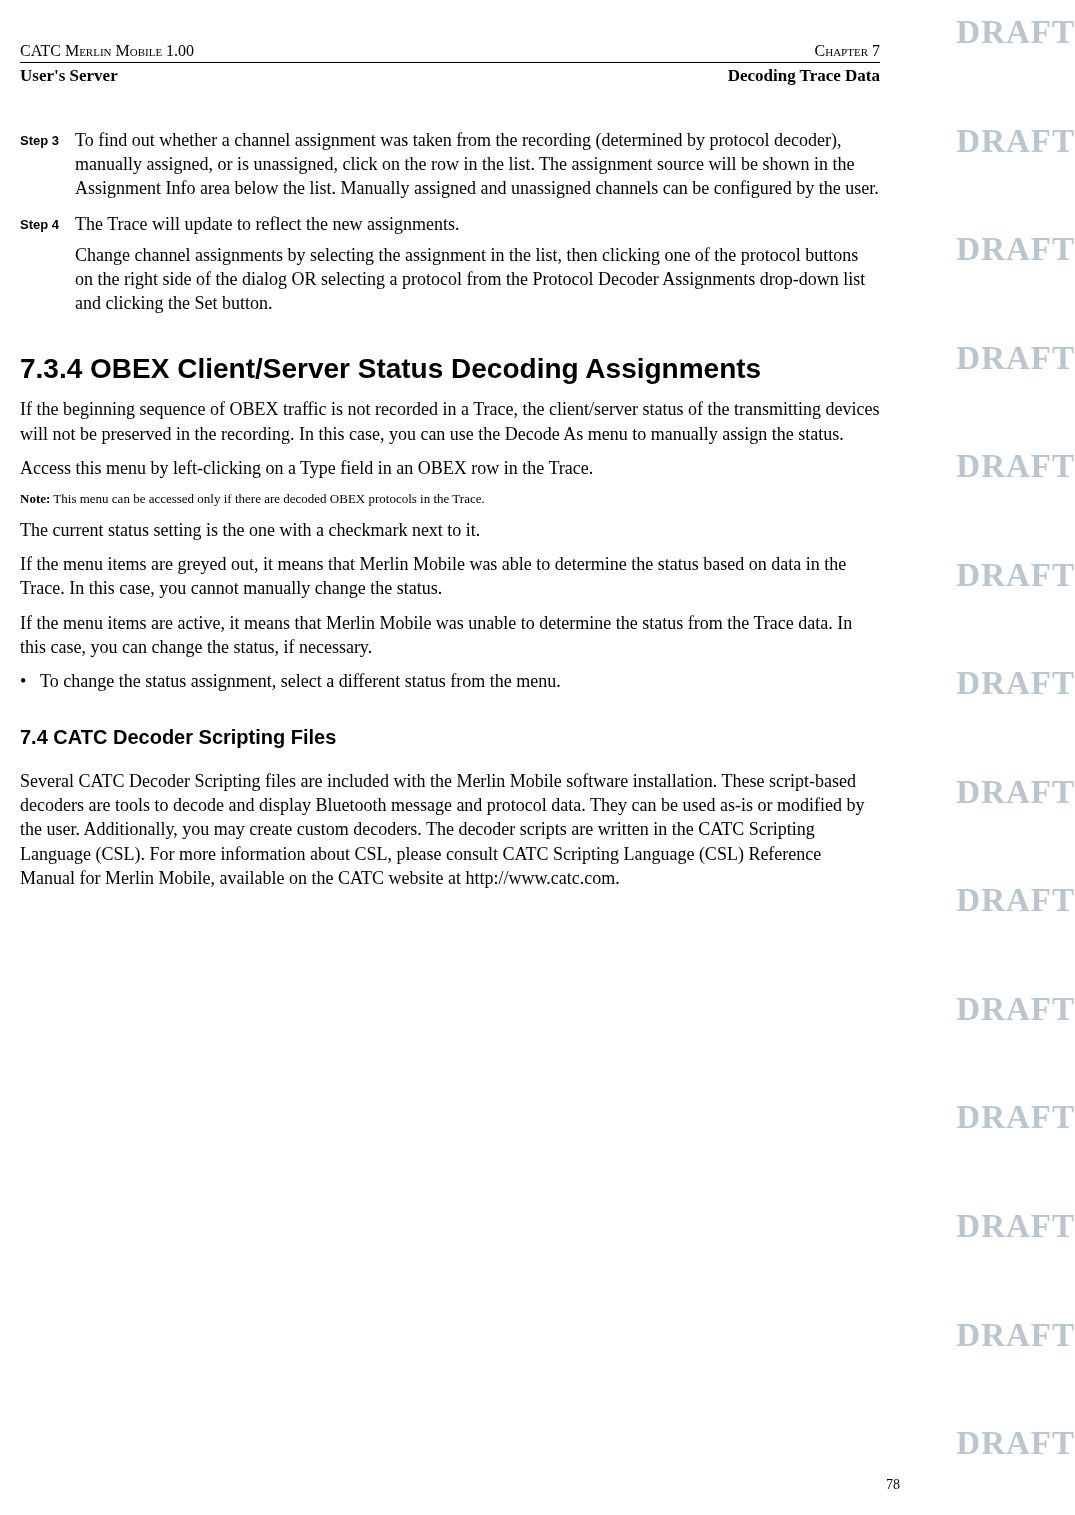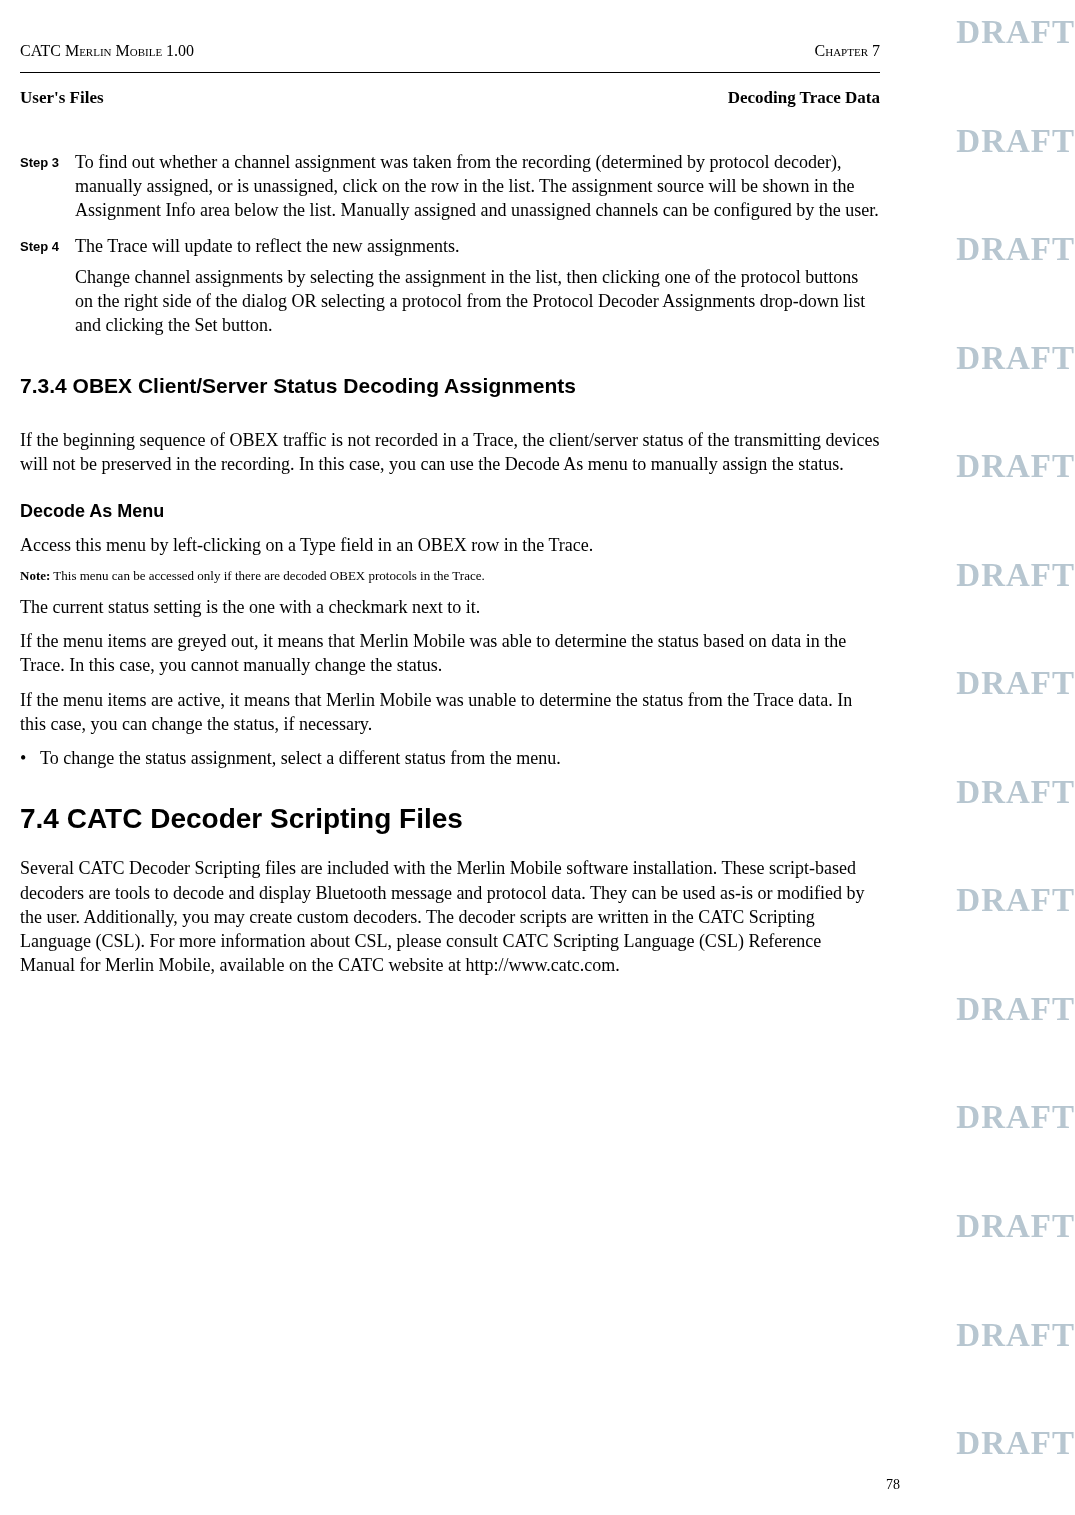--- a/index.html
+++ b/index.html
@@ -19,22 +19,22 @@
     }
     .page {
       padding: 40px 20px 40px 20px;
       width: 900px;
       position: relative;
     }
     .header-row {
       display: flex;
       justify-content: space-between;
       border-bottom: 1px solid #000;
-      padding-bottom: 10px;
-      margin-bottom: 14px;
+      padding-bottom: 0;
+      margin-bottom: 2px;
     }
     .header-left {
       font-variant: small-caps;
       font-size: 16px;
     }
     .header-right {
       font-variant: small-caps;
       font-size: 16px;
       text-align: center;
     }
@@ -66,35 +66,35 @@
     }
     .step-text {
       flex: 1;
     }
     .step-text p {
       margin-bottom: 6px;
     }
     .heading-3 {
       font-family: Arial, Helvetica, sans-serif;
       font-weight: bold;
-      font-size: 21px;
+      font-size: 28px;
       margin-top: 28px;
-      margin-bottom: 28px;
+      margin-bottom: 10px;
     }
     .heading-4 {
       font-family: Arial, Helvetica, sans-serif;
       font-weight: bold;
       font-size: 18px;
       margin-top: 22px;
       margin-bottom: 10px;
     }
     .heading-1 {
       font-family: Arial, Helvetica, sans-serif;
       font-weight: bold;
-      font-size: 28px;
+      font-size: 20px;
       margin-top: 30px;
       margin-bottom: 18px;
     }
     .body-p {
       margin-bottom: 10px;
     }
     .note-p {
       font-size: 13px;
       margin-bottom: 10px;
     }
@@ -156,21 +156,21 @@
 
 </div>
 
 <div class="page">
 
   <div class="header-row">
     <span class="header-left">CATC Merlin Mobile 1.00</span>
     <span class="header-right">Chapter 7</span>
   </div>
   <div class="subheader-row">
-    <span class="subheader-left">User's Files</span>
+    <span class="subheader-left">User's Server</span>
     <span class="subheader-right">Decoding Trace Data</span>
   </div>
 
   <div class="step-block">
     <div class="step-label">Step 3</div>
     <div class="step-text">
       <p>To find out whether a channel assignment was taken from the recording (determined by protocol decoder), manually assigned, or is unassigned, click on the row in the list. The assignment source will be shown in the Assignment Info area below the list. Manually assigned and unassigned channels can be configured by the user.</p>
     </div>
   </div>
 
@@ -178,21 +178,20 @@
     <div class="step-label">Step 4</div>
     <div class="step-text">
       <p>The Trace will update to reflect the new assignments.</p>
       <p>Change channel assignments by selecting the assignment in the list, then clicking one of the protocol buttons on the right side of the dialog OR selecting a protocol from the Protocol Decoder Assignments drop-down list and clicking the Set button.</p>
     </div>
   </div>
 
   <h2 class="heading-3">7.3.4 OBEX Client/Server Status Decoding Assignments</h2>
   <p class="body-p">If the beginning sequence of OBEX traffic is not recorded in a Trace, the client/server status of the transmitting devices will not be preserved in the recording. In this case, you can use the Decode As menu to manually assign the status.</p>
 
-  <h3 class="heading-4">Decode As Menu</h3>
   <p class="body-p">Access this menu by left-clicking on a Type field in an OBEX row in the Trace.</p>
 
   <p class="note-p">
     <span class="note-label">Note:</span>
     <span>This menu can be accessed only if there are decoded OBEX protocols in the Trace.</span>
   </p>
 
   <p class="body-p">The current status setting is the one with a checkmark next to it.</p>
   <p class="body-p">If the menu items are greyed out, it means that Merlin Mobile was able to determine the status based on data in the Trace. In this case, you cannot manually change the status.</p>
   <p class="body-p">If the menu items are active, it means that Merlin Mobile was unable to determine the status from the Trace data. In this case, you can change the status, if necessary.</p>

